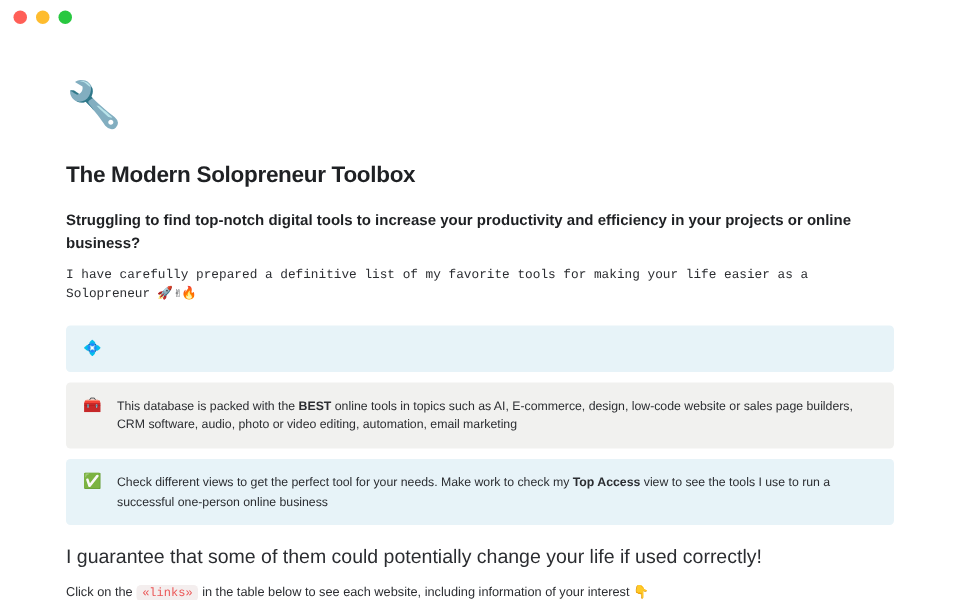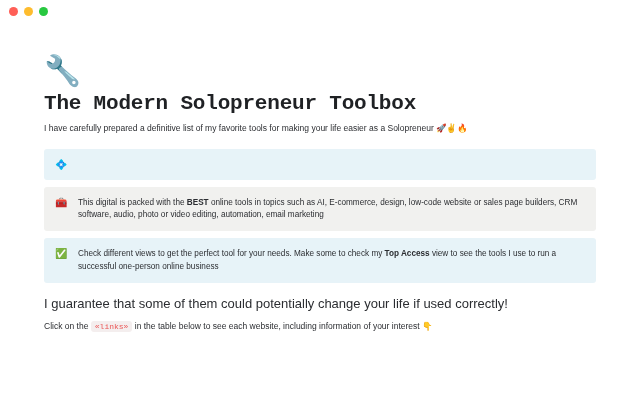--- a/index.html
+++ b/index.html
@@ -39,41 +39,41 @@
     margin-top: 32px;
     font-size: 30px;
     line-height: 1;
     color: #4a5a6a;
     height: 34px;
     display: flex;
     align-items: center;
   }
 
   h1.page-title {
-    margin-top: 4px;
-    font-size: 21px;
+    margin-top: 20px;
+    font-size: 15px;
     font-weight: bold;
     color: #1f2124;
     letter-spacing: -0.2px;
-    font-family: Liberation Mono, monospace;
   }
 
   .subtitle {
     margin-top: 16px;
     font-size: 10px;
     font-weight: bold;
     color: #1f2124;
     line-height: 1.45;
   }
 
   .intro-line {
     margin-top: 7px;
     font-size: 8.5px;
     color: #2b2d31;
     line-height: 1.5;
+    font-family: Liberation Mono, monospace;
   }
 
   .callouts { margin-top: 14px; }
 
   .callout {
     display: flex;
     align-items: flex-start;
     border-radius: 3px;
     padding: 9px 11px;
     margin-bottom: 7px;
@@ -125,37 +125,38 @@
     <span class="dot yellow"></span>
     <span class="dot green"></span>
   </div>
 
   <div class="content">
 
     <div class="icon-hero">🔧</div>
 
     <h1 class="page-title">The Modern Solopreneur Toolbox</h1>
 
+    <div class="subtitle">Struggling to find top-notch digital tools to increase your productivity and efficiency in your projects or online business?</div>
 
     <div class="intro-line">I have carefully prepared a definitive list of my favorite tools for making your life easier as a Solopreneur 🚀✌🔥</div>
 
     <div class="callouts">
 
       <div class="callout blue">
         <span class="cico">💠</span>
       </div>
 
       <div class="callout gray">
         <span class="cico">🧰</span>
-        <span class="ctext"><span>This digital is packed with the </span><b>BEST</b><span> online tools in topics such as AI, E-commerce, design, low-code website or sales page builders, CRM software, audio, photo or video editing, automation, email marketing</span></span>
+        <span class="ctext"><span>This database is packed with the </span><b>BEST</b><span> online tools in topics such as AI, E-commerce, design, low-code website or sales page builders, CRM software, audio, photo or video editing, automation, email marketing</span></span>
       </div>
 
       <div class="callout blue2">
         <span class="cico">✅</span>
-        <span class="ctext"><span>Check different views to get the perfect tool for your needs. Make some to check my </span><b>Top Access</b><span> view to see the tools I use to run a successful one-person online business</span></span>
+        <span class="ctext"><span>Check different views to get the perfect tool for your needs. Make work to check my </span><b>Top Access</b><span> view to see the tools I use to run a successful one-person online business</span></span>
       </div>
 
     </div>
 
     <div class="guarantee">I guarantee that some of them could potentially change your life if used correctly!</div>
 
     <div class="clickline"><span>Click on the </span><code class="inline-code">«links»</code><span> in the table below to see each website, including information of your interest 👇</span></div>
 
   </div>
 </div>

